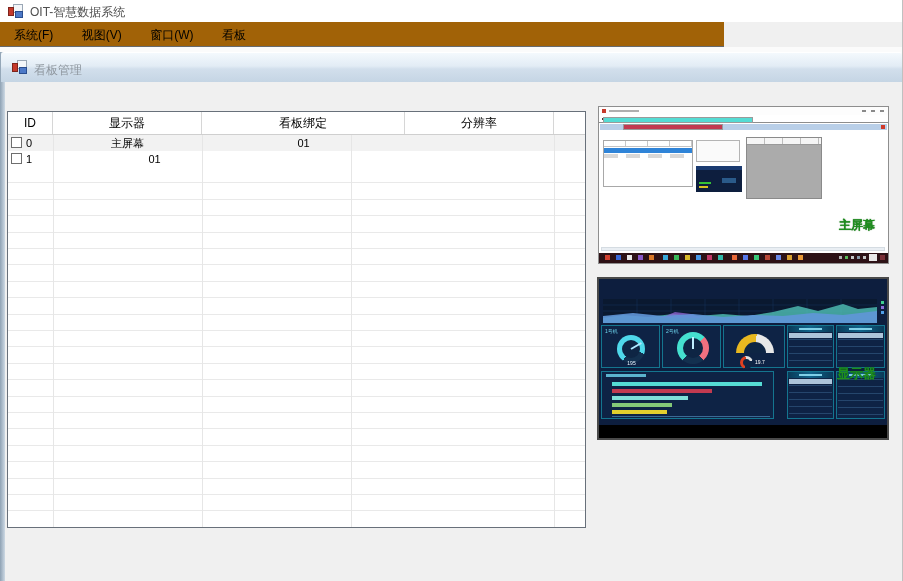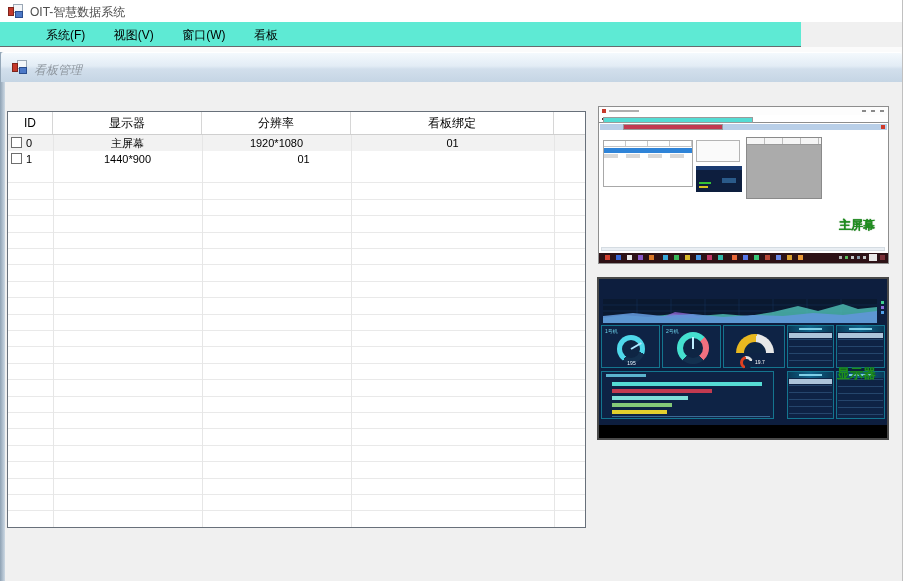--- a/index.html
+++ b/index.html
@@ -8,34 +8,34 @@
   .abs { position: absolute; }
 
   
   .titlebar { left:0; top:0; width:903px; height:22px; background:#ffffff; }
   .app-icon { left:8px; top:4px; width:16px; height:15px; }
   .app-icon .win  { position:absolute; left:5px; top:0;  width:10px; height:9px; border:1px solid #9aa7b5; background:#f4f7fa; }
   .app-icon .red  { position:absolute; left:0;  top:3px; width:6px;  height:9px; border:1px solid #7e241c; background:#c5392b; }
   .app-icon .blue { position:absolute; left:7px; top:7px; width:8px; height:7px; border:1px solid #2a4e8f; background:#4d79c7; }
   .title-text { left:30px; top:4px; font-size:12px; color:#4f4f4f; }
 
-  .menubar { left:0; top:22px; width:801px; height:25px; background:#5eead4; border-bottom:1px solid #666a6e;padding-left:32px; }
+  .menubar { left:0; top:22px; width:724px; height:25px; background:#a16207; border-bottom:1px solid #666a6e; }
   .menu-item { display:inline-block; padding:5px 12px 0 12px; height:24px; font-size:12px; color:#000; }
   .menu-item:first-child { margin-left:2px; }
 
   
   .mdi { left:0; top:47px; width:903px; height:534px; background:#f0f0f0; }
   .gap-strip { left:0; top:0; width:903px; height:6px; background:#fbfbfb; }
   .mdi-left-strip { left:0; top:5px; width:5px; height:529px; background:linear-gradient(90deg,#8fa2b4,#cdd9e4); }
 
   .child-titlebar { left:1px; top:5px; width:901px; height:30px;
     background:linear-gradient(#f4f9fd, #e2ecf5 45%, #d2dfec 55%, #c5d5e4);
     border-top:1px solid #ffffff; border-radius:3px 3px 0 0; }
   .child-icon { left:11px; top:8px; width:16px; height:15px; }
-  .child-title { left:33px; top:9px; font-size:12px; color:#8e969e;font-style:italic; }
+  .child-title { left:33px; top:9px; font-size:12px; color:#8e969e; }
 
   .btn { top:85px; height:19px; width:71px; border:1px solid #8a9097; text-align:center;
     background:linear-gradient(#f5f5f5,#ededed 55%,#dddddd); font-size:12px; line-height:17px; color:#000; }
   .btn-show  { left:22px; }
   .btn-close { left:105px; }
 
   
   .grid { left:7px; top:64px; width:579px; height:417px; background:#ffffff; border:1px solid #68707a; }
   .grid-header { position:absolute; left:0; top:0; width:577px; height:23px; display:flex; background:#ffffff; border-bottom:1px solid #cfcfcf; }
   .gh { font-size:12px; line-height:22px; text-align:center; color:#000; border-right:1px solid #d6d6d6; }
@@ -180,36 +180,34 @@
       <div class="abs child-title">看板管理</div>
     </div>
 
     <button class="abs btn btn-show">显示标记</button>
     <button class="abs btn btn-close">关闭标记</button>
 
     <div class="abs grid">
       <div class="grid-header">
         <div class="gh c0">ID</div>
         <div class="gh c1">显示器</div>
+        <div class="gh c3">看板绑定</div>
         <div class="gh c2">分辨率</div>
-        <div class="gh c3">看板绑定</div>
         <div class="gh c4"></div>
       </div>
 
       <div class="grid-row row0">
         <div class="gc c0"><span class="cb"></span><span>0</span></div>
         <div class="gc c1">主屏幕</div>
-        <div class="gc c2">1920*1080</div>
         <div class="gc c3">01</div>
         <div class="gc c4"></div>
       </div>
 
       <div class="grid-row row1">
         <div class="gc c0"><span class="cb"></span><span>1</span></div>
-        <div class="gc c2">1440*900</div>
         <div class="gc c3">01</div>
         <div class="gc c4"></div>
       </div>
 
       <div class="grid-filler"></div>
       <div class="vline v0"></div>
         <div class="vline v1"></div>
         <div class="vline v2"></div>
         <div class="vline v3"></div>
     </div>

